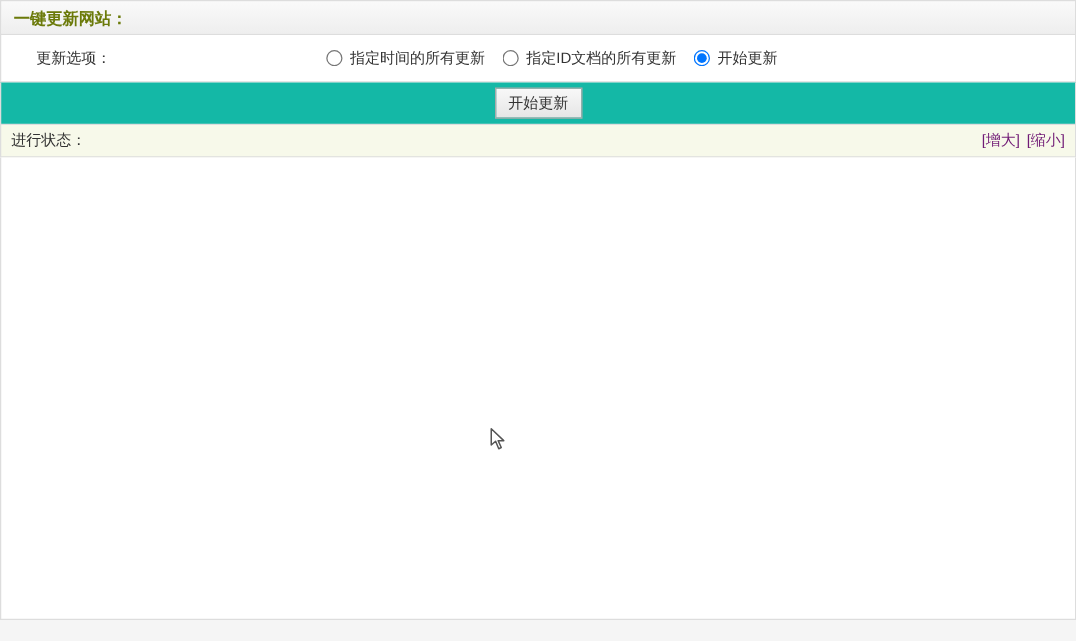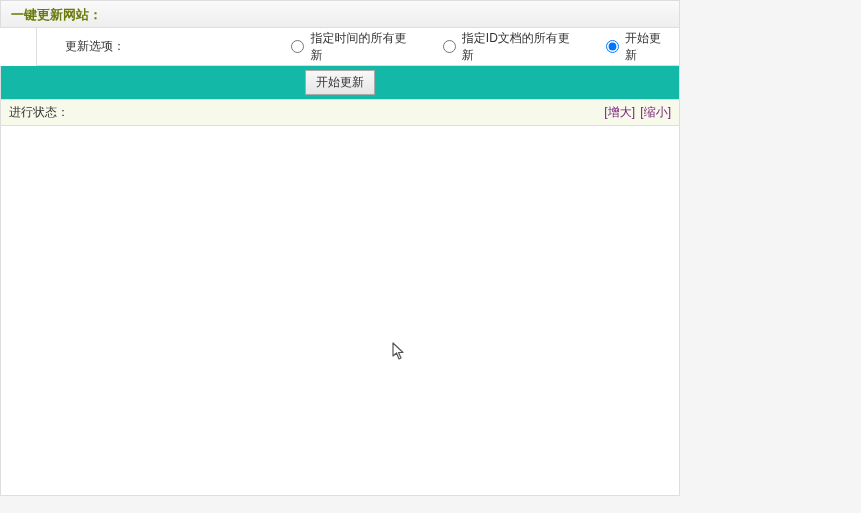--- a/index.html
+++ b/index.html
@@ -3,21 +3,21 @@
   <meta charset="utf-8">
   <style>
     * { margin: 0; padding: 0; box-sizing: border-box; }
     body {
       font-family: Arial, "Microsoft YaHei", SimSun, sans-serif;
       font-size: 12px;
       background: #f5f5f5;
       color: #333;
     }
     .container {
-      width: 680px;
+      width: 861px;
       background: #fff;
     }
     .header-bar {
       background: linear-gradient(#fafafa, #eeeeee);
       border: 1px solid #ddd;
       height: 28px;
       line-height: 28px;
       padding-left: 10px;
     }
     .header-title {
@@ -25,31 +25,30 @@
       font-weight: bold;
       font-size: 13px;
     }
     .options-row {
       display: flex;
       border: 1px solid #ddd;
       border-top: none;
       background: #fff;
       height: 38px;
       align-items: center;
-      margin-left: 36px;
     }
     .options-label-cell {
       width: 260px;
       padding-left: 28px;
       color: #333;
     }
     .options-radios {
       display: flex;
       align-items: center;
-      gap: 20px;
+      gap: 6px;
     }
     .radio-group {
       display: inline-flex;
       align-items: center;
       margin-right: 8px;
     }
     .radio-group input[type="radio"] {
       margin-right: 6px;
       width: 13px;
       height: 13px;

